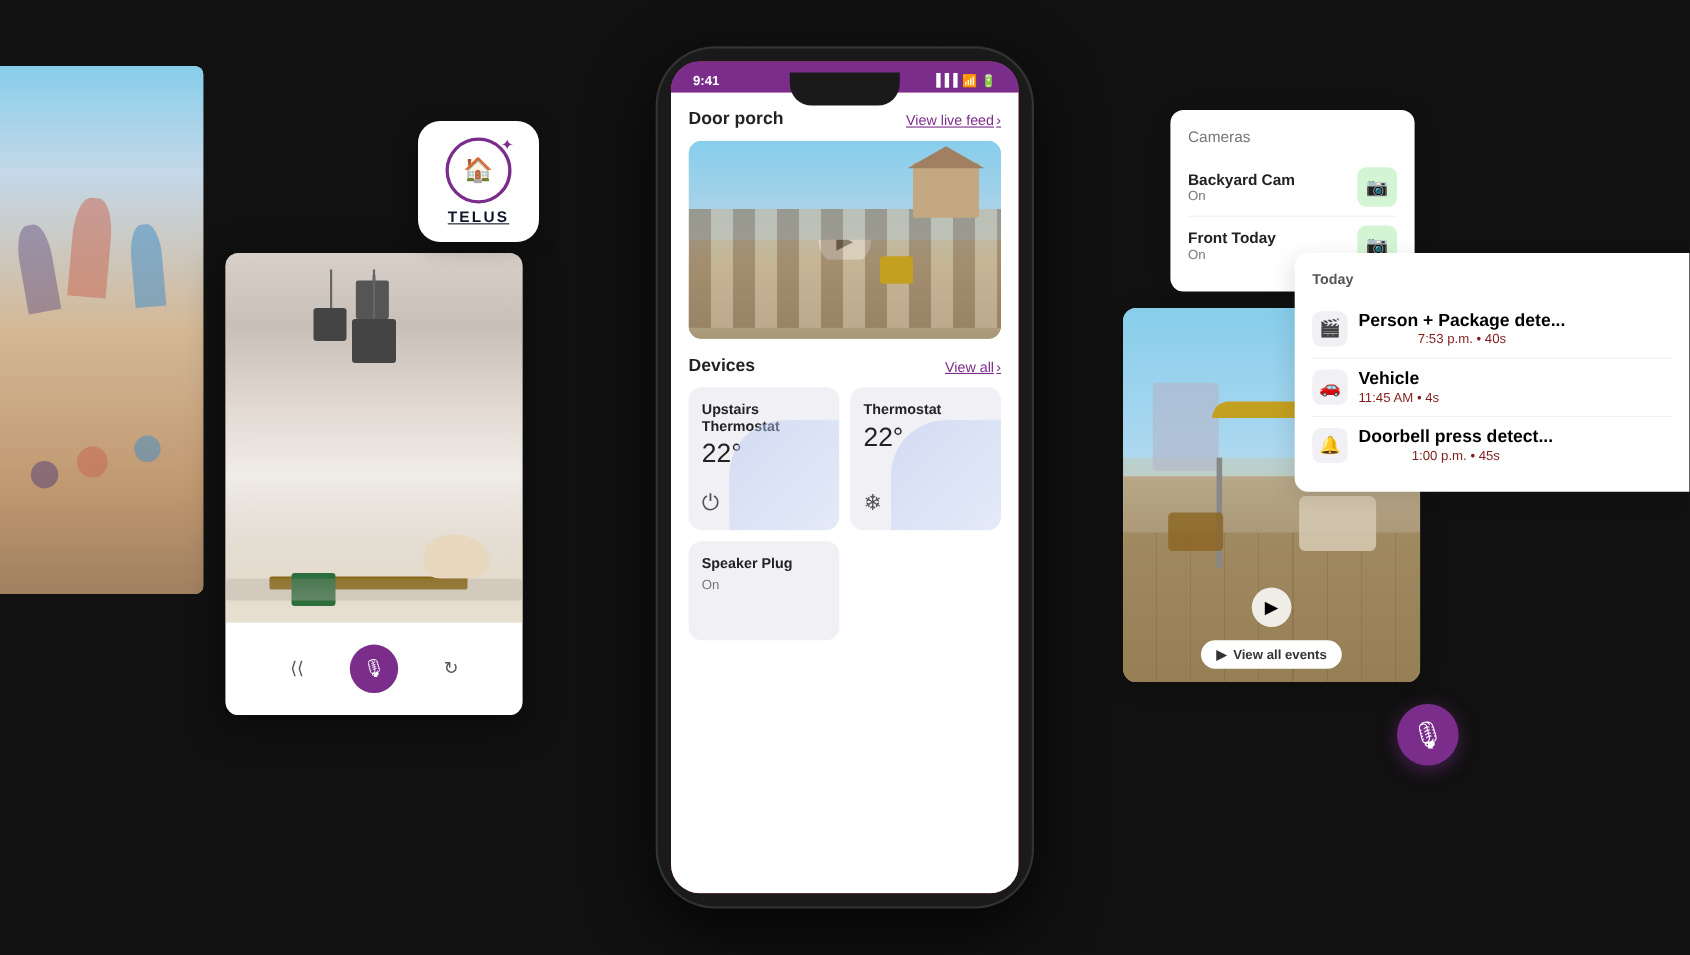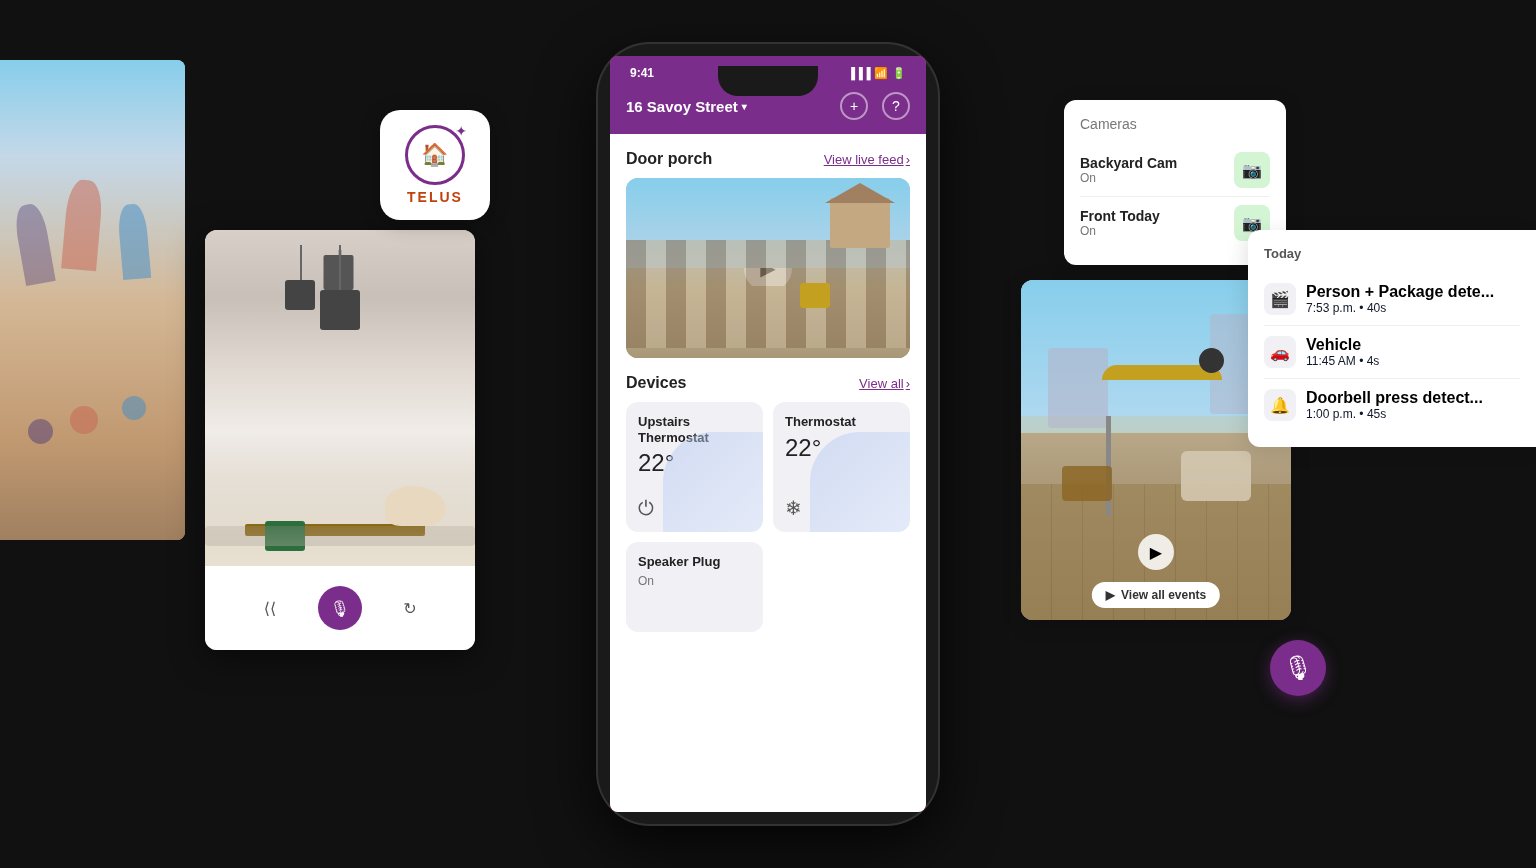--- a/index.html
+++ b/index.html
@@ -175,42 +175,43 @@
     .telus-spark {
       position: absolute;
       top: -5px;
       right: -5px;
       color: #7B2D8B;
       font-size: 14px;
     }
     .telus-text {
       font-size: 14px;
       font-weight: 700;
-      color: #c2410c;
+      color: #0f172a;
       letter-spacing: 2px;
+      text-decoration: underline;
     }
 
     
     .phone-frame {
       position: absolute;
       left: 50%;
       top: 50%;
       transform: translate(-50%, -50%);
       width: 340px;
       height: 780px;
       background: #1a1a1a;
       border-radius: 52px;
       padding: 12px;
       box-shadow: 0 0 0 2px #333, 0 20px 60px rgba(0,0,0,0.8);
     }
     .phone-screen {
       width: 100%;
       height: 100%;
       background: #ec4899;
-      border-radius: 8px;
+      border-radius: 26px;
       overflow: hidden;
       display: flex;
       flex-direction: column;
     }
     .phone-notch-area {
       background: #7B2D8B;
       padding: 10px 20px 0;
       position: relative;
     }
     .phone-status-bar {
@@ -502,21 +503,21 @@
       color: #333;
       cursor: pointer;
       white-space: nowrap;
     }
 
     
     .events-panel {
       position: absolute;
       right: 0;
       top: 230px;
-      width: 288px;
+      width: 359px;
       background: white;
       border-radius: 12px 0 0 12px;
       padding: 16px;
       box-shadow: -4px 4px 20px rgba(0,0,0,0.1);
     }
     .events-date {
       font-size: 13px;
       font-weight: 600;
       color: #555;
       margin-bottom: 12px;
@@ -540,21 +541,22 @@
       font-size: 16px;
       flex-shrink: 0;
     }
     .event-desc {
       font-size: 16px;
       font-weight: 600;
       color: #000000;
     }
     .event-time {
       font-size: 12px;
-      color: #0f172a;
+      color: #7f1d1d;
+      text-align: center;
     }
 
     
     .voice-btn {
       position: absolute;
       right: 210px;
       top: 640px;
       width: 56px;
       height: 56px;
       background: #7B2D8B;
@@ -660,34 +662,20 @@
           <span>9:41</span>
           <div class="phone-notch"></div>
           <div class="status-icons">
             <span>▐▐▐</span>
             <span>📶</span>
             <span>🔋</span>
           </div>
         </div>
       </div>
 
-      <div class="phone-header">
-        <div class="location-selector">
-          <span>16 Savoy Street</span>
-          <span class="chevron-down">▾</span>
-        </div>
-        <div class="header-actions">
-          <div class="header-btn">
-            <span>+</span>
-          </div>
-          <div class="header-btn">
-            <span>?</span>
-          </div>
-        </div>
-      </div>
 
       <div class="phone-content">
 
         <div class="section-header">
           <span class="section-title">Door porch</span>
           <span class="view-link">
             <span>View live feed</span>
             <span>›</span>
           </span>
         </div>

